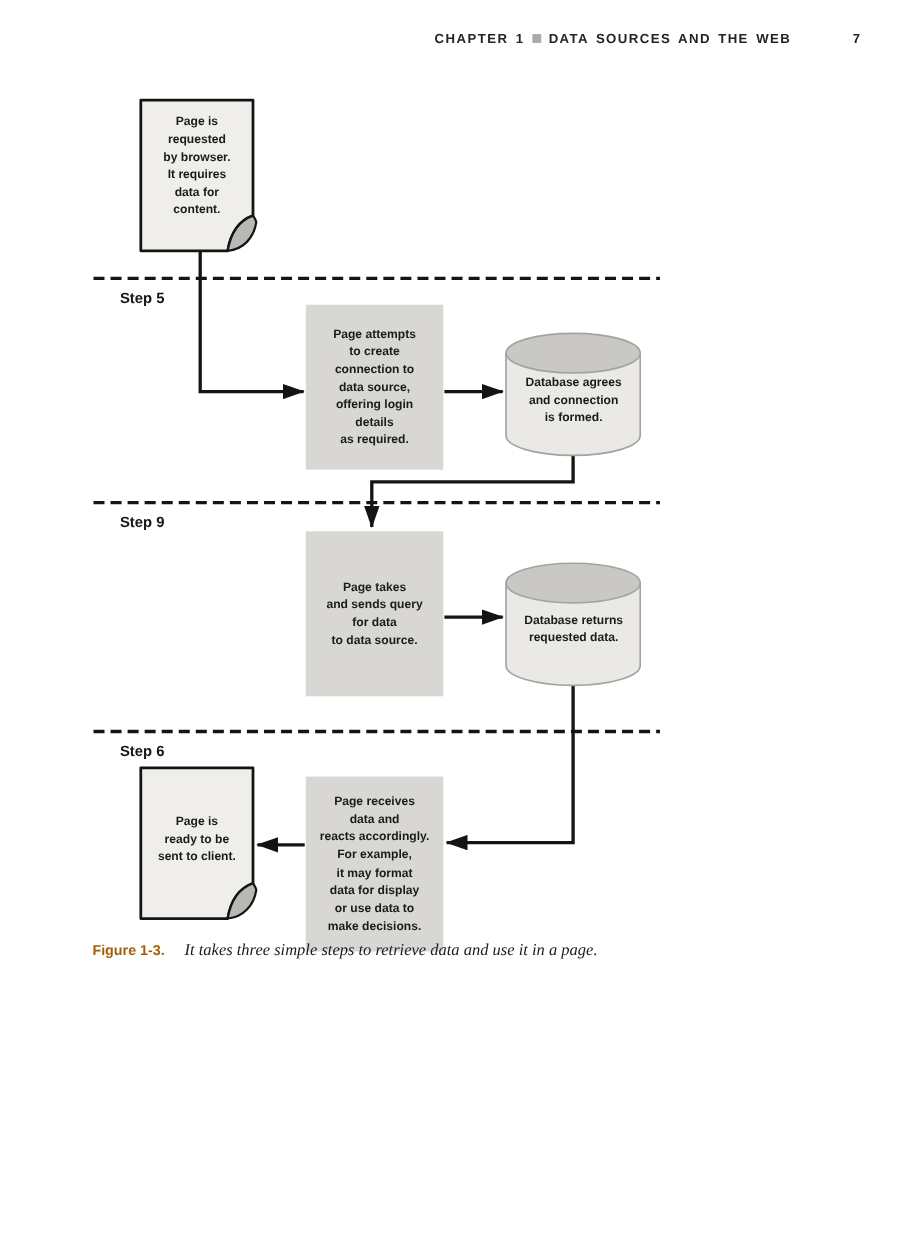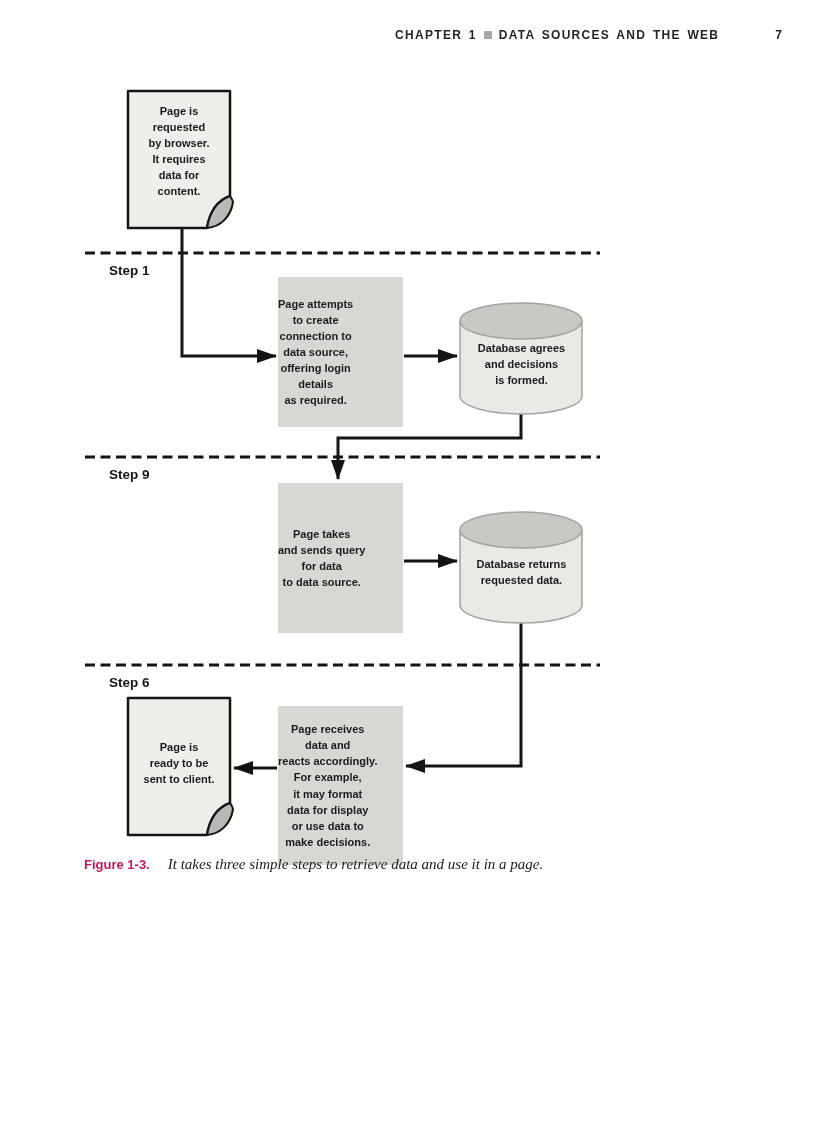--- a/index.html
+++ b/index.html
@@ -36,27 +36,27 @@
     position:absolute; font:700 11px/1.46 "Liberation Sans", sans-serif;
     color:#1b1b1b; text-align:center; white-space:pre-line;
   }
   .step {
     position:absolute; left:109px;
     font:700 13.5px "Liberation Sans", sans-serif; color:#161616;
   }
   .pbox {
     position:absolute; left:278px; width:125px;
     background:var(--box-fill,#d8d7d4);
-    display:flex; align-items:center; justify-content:flex-start;
+    display:flex; align-items:center; justify-content:center;
   }
   .pbox .t { position:static; }
 
   
   .caption { position:absolute; left:84px; top:855px; width:620px; white-space:nowrap; }
-  .cap-label { font:700 13px "Liberation Sans", sans-serif; color:#be185d; }
+  .cap-label { font:700 13px "Liberation Sans", sans-serif; color:#a16207; }
   .cap-text  { font:italic 15px "Liberation Serif", serif; color:#1b1b1b; margin-left:18px; }
 </style>
 </head>
 <body>
 
 <div class="page">
 
   <header class="hdr">
     <span class="hdr-left"><span>CHAPTER 1</span><span class="sq"></span><span>DATA SOURCES AND THE WEB</span></span>
     <span class="hdr-num">7</span>
@@ -93,21 +93,21 @@
       <g>
         <path class="cylb" d="M460,321 L460,396 A61,18 0 0 0 582,396 L582,321"></path>
         <ellipse class="cylt" cx="521" cy="321" rx="61" ry="18"></ellipse>
       </g>
       <g transform="translate(0,209)">
         <path class="cylb" d="M460,321 L460,396 A61,18 0 0 0 582,396 L582,321"></path>
         <ellipse class="cylt" cx="521" cy="321" rx="61" ry="18"></ellipse>
       </g>
     </svg>
 
-    <div class="step" style="top:263px">Step 1</div>
+    <div class="step" style="top:263px">Step 5</div>
     <div class="step" style="top:467px">Step 9</div>
     <div class="step" style="top:675px">Step 6</div>
 
     <div class="t" style="left:130px; top:103px; width:98px">Page is
 requested
 by browser.
 It requires
 data for
 content.</div>
     <div class="t" style="left:130px; top:739px; width:98px">Page is
@@ -134,21 +134,21 @@
 data and
 reacts accordingly.
 For example,
 it may format
 data for display
 or use data to
 make decisions.</span>
     </div>
 
     <div class="t" style="left:458px; top:340px; width:127px">Database agrees
-and decisions
+and connection
 is formed.</div>
     <div class="t" style="left:458px; top:556px; width:127px">Database returns
 requested data.</div>
   </div>
 
   <div class="caption">
     <span class="cap-label">Figure 1-3.</span><span class="cap-text">It takes three simple steps to retrieve data and use it in a page.</span>
   </div>
 
 </div>

